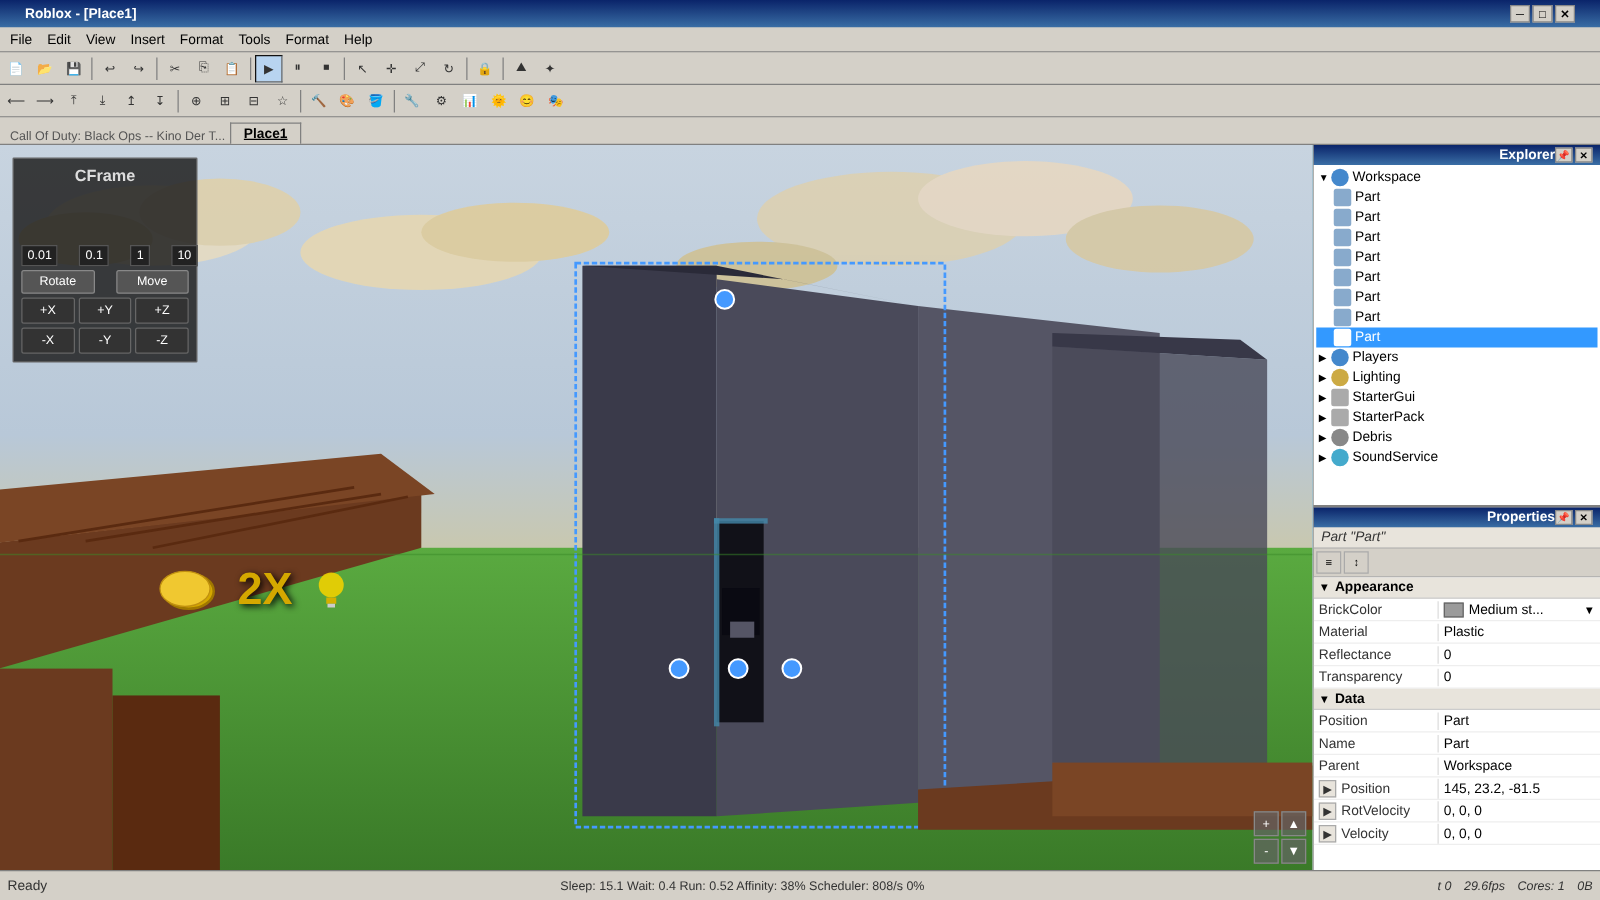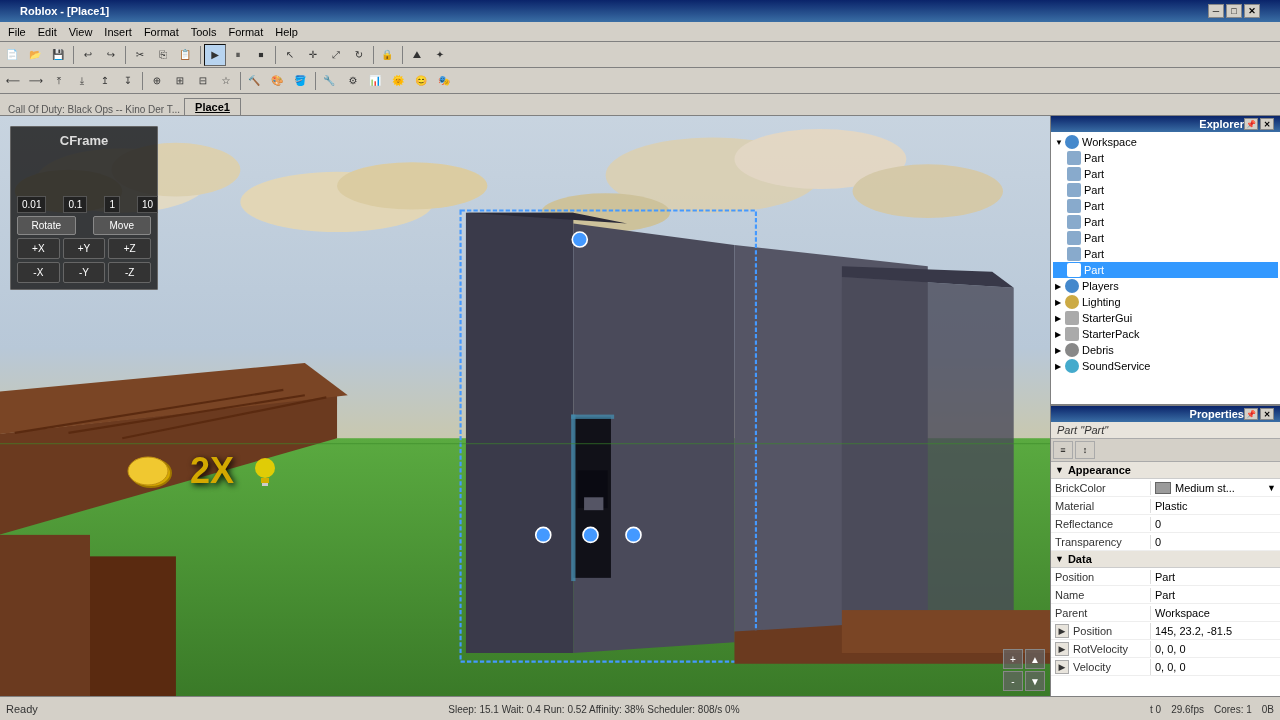--- a/index.html
+++ b/index.html
@@ -325,21 +325,21 @@
       background: #d4d0c8;
       border-top: 1px solid #808080;
       display: flex;
       align-items: center;
       padding: 0 6px;
       font-size: 11px;
       justify-content: space-between;
     }
     .status-left { color: #333; }
     .status-center { color: #333; font-size: 10px; }
-    .status-right { display: flex; gap: 10px; font-size: 10px; color: #333; }
+    .status-right { display: flex; gap: 10px; font-size: 10px; color: #333; font-style: italic; }
 
     
     #viewport-svg {
       position: absolute;
       top: 0; left: 0; width: 100%; height: 100%;
     }
 
     
     .toolbar2 { height: 26px; }
 

